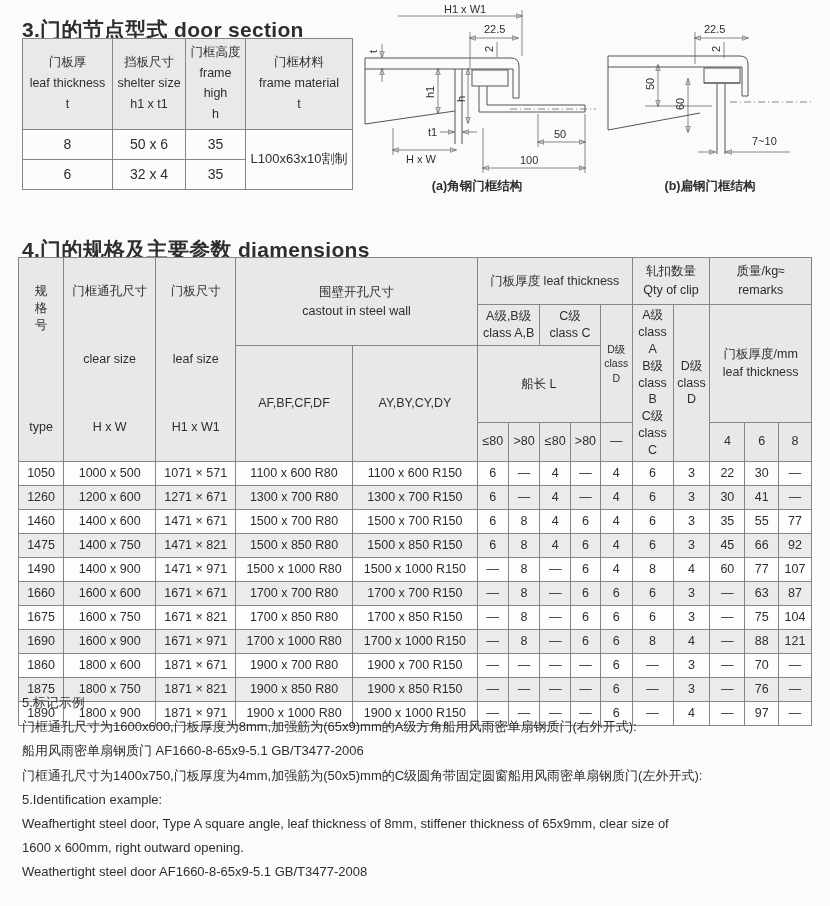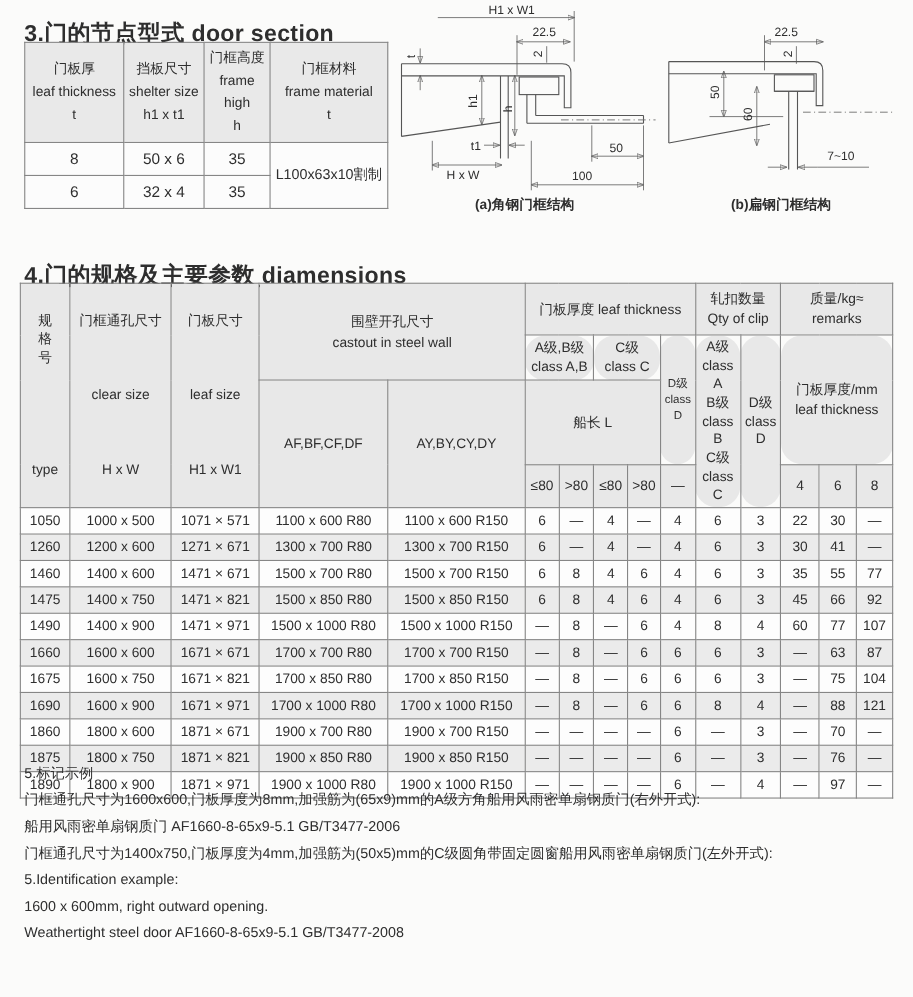--- a/index.html
+++ b/index.html
@@ -40,21 +40,21 @@
 
   
   #spec-table{position:absolute;left:18px;top:257px;width:794px;table-layout:fixed;}
   #spec-table th,#spec-table td{border:1px solid #868686;overflow:hidden;}
   #spec-table th{
     background:#e8e8e8;font-weight:normal;font-size:12.5px;line-height:1.35;
     text-align:center;padding:2px 1px;vertical-align:middle;
   }
   #spec-table th.sm{font-size:10.5px;}
   tr.h1 th{height:42px;}
-  tr.h2 th{height:36px;border-radius:19px;}
+  tr.h2 th{height:36px;}
   tr.h3 th{height:42px;}
   tr.h4 th{height:34px;}
   #spec-table tbody td{
     text-align:center;font-size:12.5px;height:23px;padding:0 1px;background:#fdfdfd;
   }
   #spec-table tbody tr.alt td{background:#ebebeb;}
   .pre{white-space:pre-line;}
   .stack{display:flex;flex-direction:column;justify-content:space-between;align-items:center;height:152px;padding:8px 0;}
   .two{display:flex;flex-direction:column;gap:2px;align-items:center;}
 
@@ -506,17 +506,18 @@
         </tr>
       </tbody>
   </table>
 
   <div id="notes">
     <div class="nline">5.标记示例</div>
     <div class="nline">门框通孔尺寸为1600x600,门板厚度为8mm,加强筋为(65x9)mm的A级方角船用风雨密单扇钢质门(右外开式):</div>
     <div class="nline">船用风雨密单扇钢质门 AF1660-8-65x9-5.1 GB/T3477-2006</div>
     <div class="nline">门框通孔尺寸为1400x750,门板厚度为4mm,加强筋为(50x5)mm的C级圆角带固定圆窗船用风雨密单扇钢质门(左外开式):</div>
     <div class="nline">5.Identification example:</div>
+    <div class="nline">Weafhertight steel door, Type A square angle, leaf thickness of 8mm, stiffener thickness of 65x9mm, clear size of</div>
     <div class="nline">1600 x 600mm, right outward opening.</div>
     <div class="nline">Weathertight steel door AF1660-8-65x9-5.1 GB/T3477-2008</div>
   </div>
 
 </div>
 
 </body></html>

